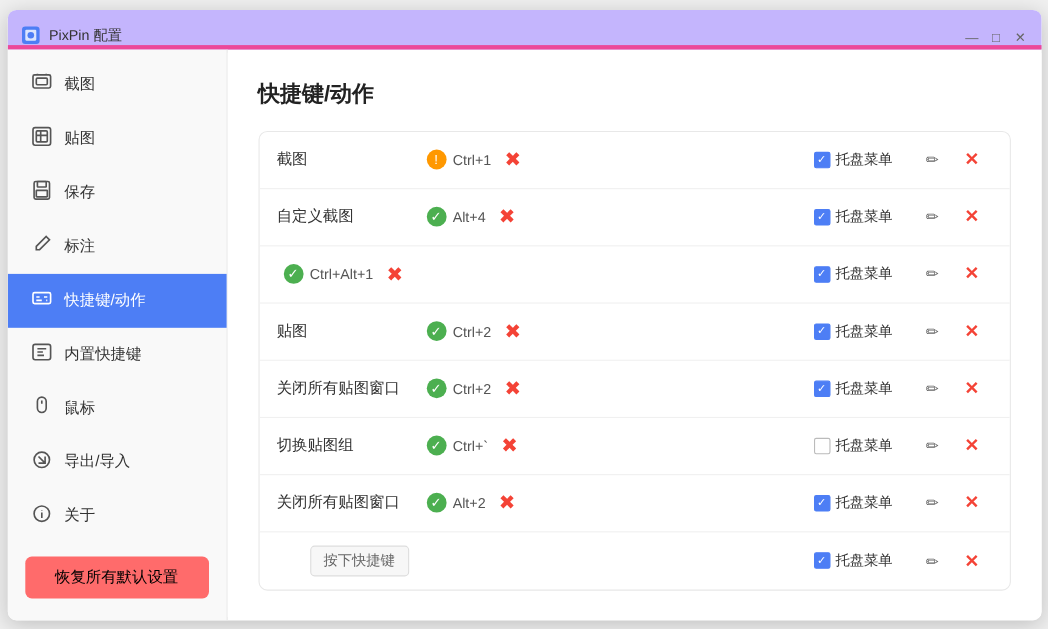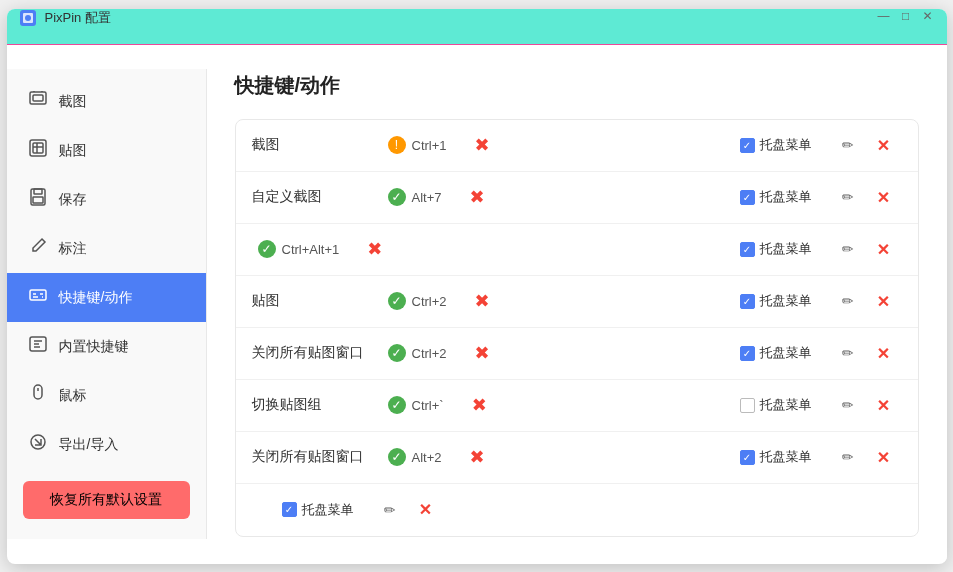--- a/index.html
+++ b/index.html
@@ -18,25 +18,25 @@
       height: 555px;
       background: #ffffff;
       border-radius: 8px;
       box-shadow: 0 4px 20px rgba(0,0,0,0.2);
       display: flex;
       flex-direction: column;
       overflow: hidden;
     }
     .titlebar {
       height: 36px;
-      background: #5eead4;
-      display: flex;
-      align-items: flex-start;
+      background: #c4b5fd;
+      display: flex;
+      align-items: flex-end;
       padding: 0 12px;
-      border-bottom: 1px solid #ec4899;
+      border-bottom: 4px solid #ec4899;
       flex-shrink: 0;
     }
     .titlebar-logo {
       width: 18px;
       height: 18px;
       margin-right: 8px;
       flex-shrink: 0;
     }
     .titlebar-title {
       font-size: 13px;
@@ -152,21 +152,21 @@
       align-items: center;
       justify-content: center;
       flex-shrink: 0;
     }
     .col-key {
       flex: 1;
       font-size: 13px;
       color: #555;
       display: flex;
       align-items: center;
-      gap: 24px;
+      gap: 8px;
     }
     .col-key .key-input {
       background: #f7f7f7;
       border: 1px solid #ddd;
       border-radius: 4px;
       padding: 4px 10px;
       font-size: 13px;
       color: #666;
       font-family: inherit;
       min-width: 90px;
@@ -339,20 +339,29 @@
       <div class="sidebar-item">
         <span class="sidebar-icon">
           <svg class="svg-icon" viewBox="0 0 20 20" fill="none" stroke="currentColor" stroke-width="1.5">
             <circle cx="10" cy="10" r="7"></circle>
             <path d="M7 7l6 6M13 7v6H7"></path>
           </svg>
         </span>
         <span>导出/导入</span>
       </div>
 
+      <div class="sidebar-item">
+        <span class="sidebar-icon">
+          <svg class="svg-icon" viewBox="0 0 20 20" fill="none" stroke="currentColor" stroke-width="1.5">
+            <circle cx="10" cy="10" r="7"></circle>
+            <path d="M10 9v5M10 7v0.5"></path>
+          </svg>
+        </span>
+        <span>关于</span>
+      </div>
 
       <div class="sidebar-footer">
         <button class="restore-btn">恢复所有默认设置</button>
       </div>
     </div>
 
     <div class="main">
       <div class="main-title">快捷键/动作</div>
 
       <div class="shortcuts-table">
@@ -379,21 +388,21 @@
             <button class="icon-btn delete-x">✕</button>
           </span>
         </div>
 
         <div class="shortcut-row">
           <span class="col-name">自定义截图</span>
           <span class="col-status">
             <span class="status-icon status-green">✓</span>
           </span>
           <span class="col-key">
-            <span>Alt+7</span>
+            <span>Alt+4</span>
             <button class="icon-btn remove-circle">✖</button>
           </span>
           <span class="col-tray">
             <span class="checkbox-tray">
                 <span class="checkbox-check">✓</span>
               </span>
             <span>托盘菜单</span>
           </span>
           <span class="col-edit">
             <button class="icon-btn edit-pencil">✏</button>
@@ -510,20 +519,23 @@
           <span class="col-edit">
             <button class="icon-btn edit-pencil">✏</button>
           </span>
           <span class="col-delete">
             <button class="icon-btn delete-x">✕</button>
           </span>
         </div>
 
         <div class="shortcut-row">
           <span class="col-status"></span>
+          <span class="col-key">
+            <span class="key-input">按下快捷键</span>
+          </span>
           <span class="col-tray">
             <span class="checkbox-tray">
                 <span class="checkbox-check">✓</span>
               </span>
             <span>托盘菜单</span>
           </span>
           <span class="col-edit">
             <button class="icon-btn edit-pencil">✏</button>
           </span>
           <span class="col-delete">

